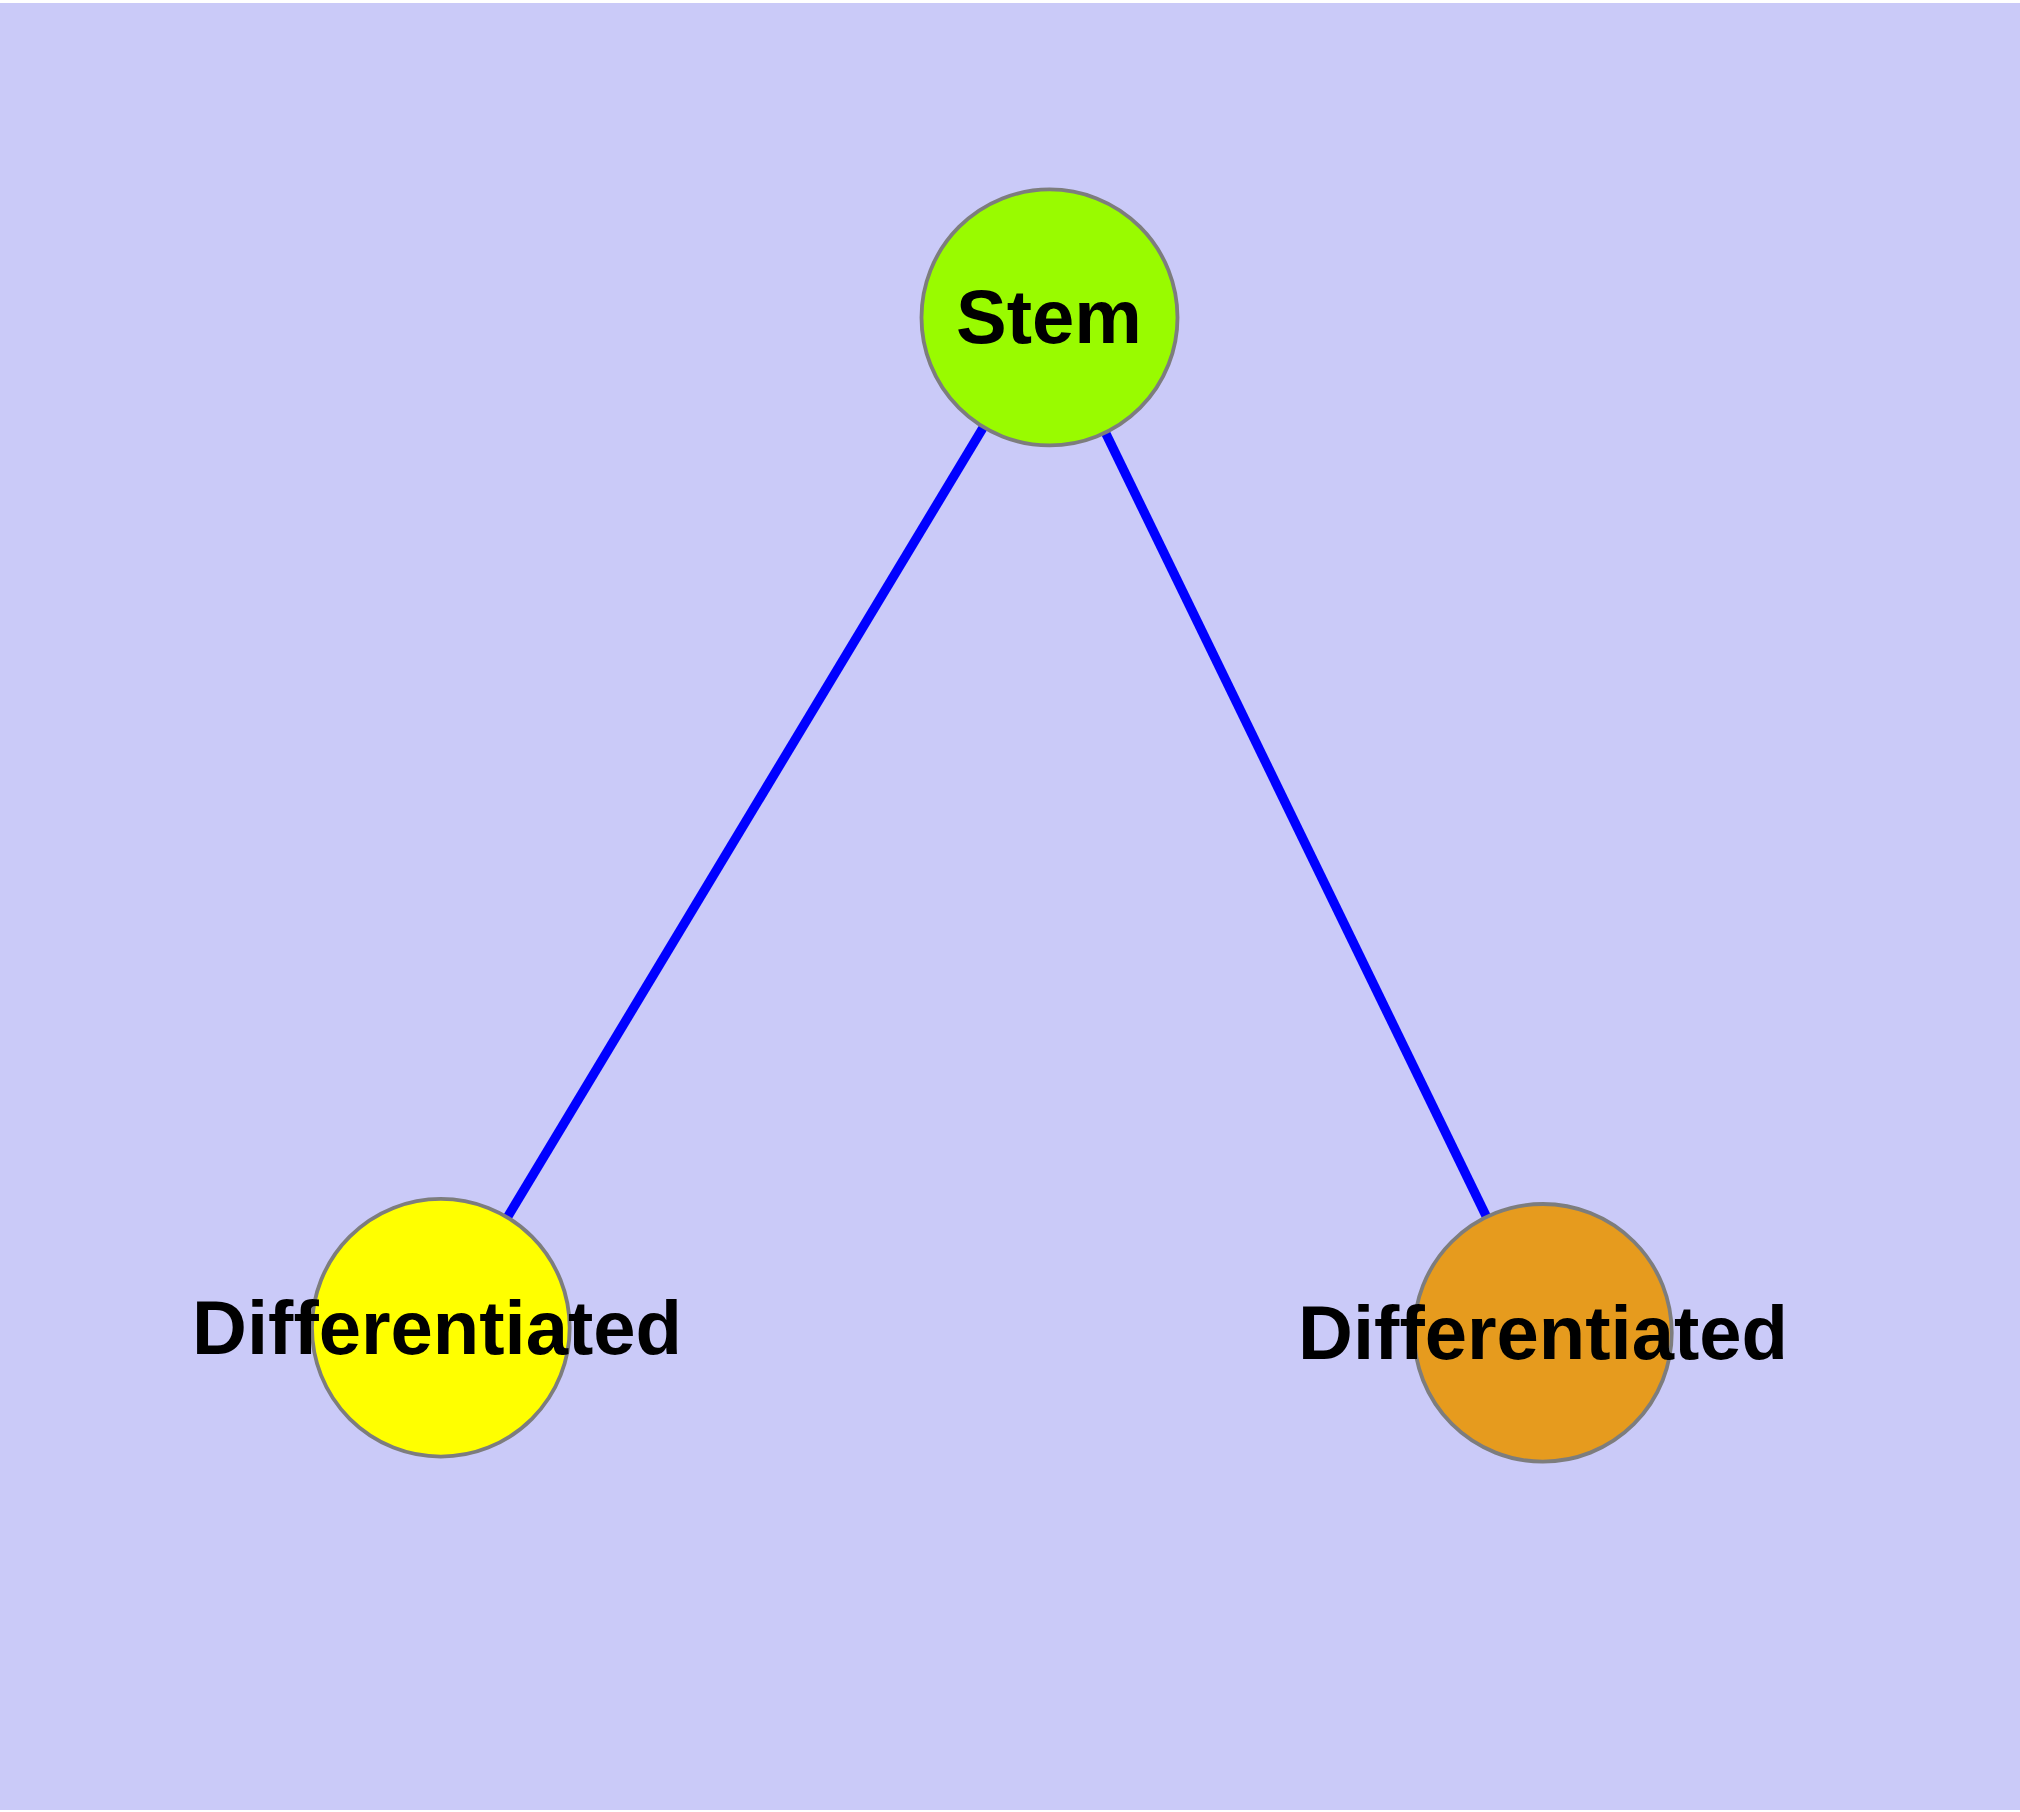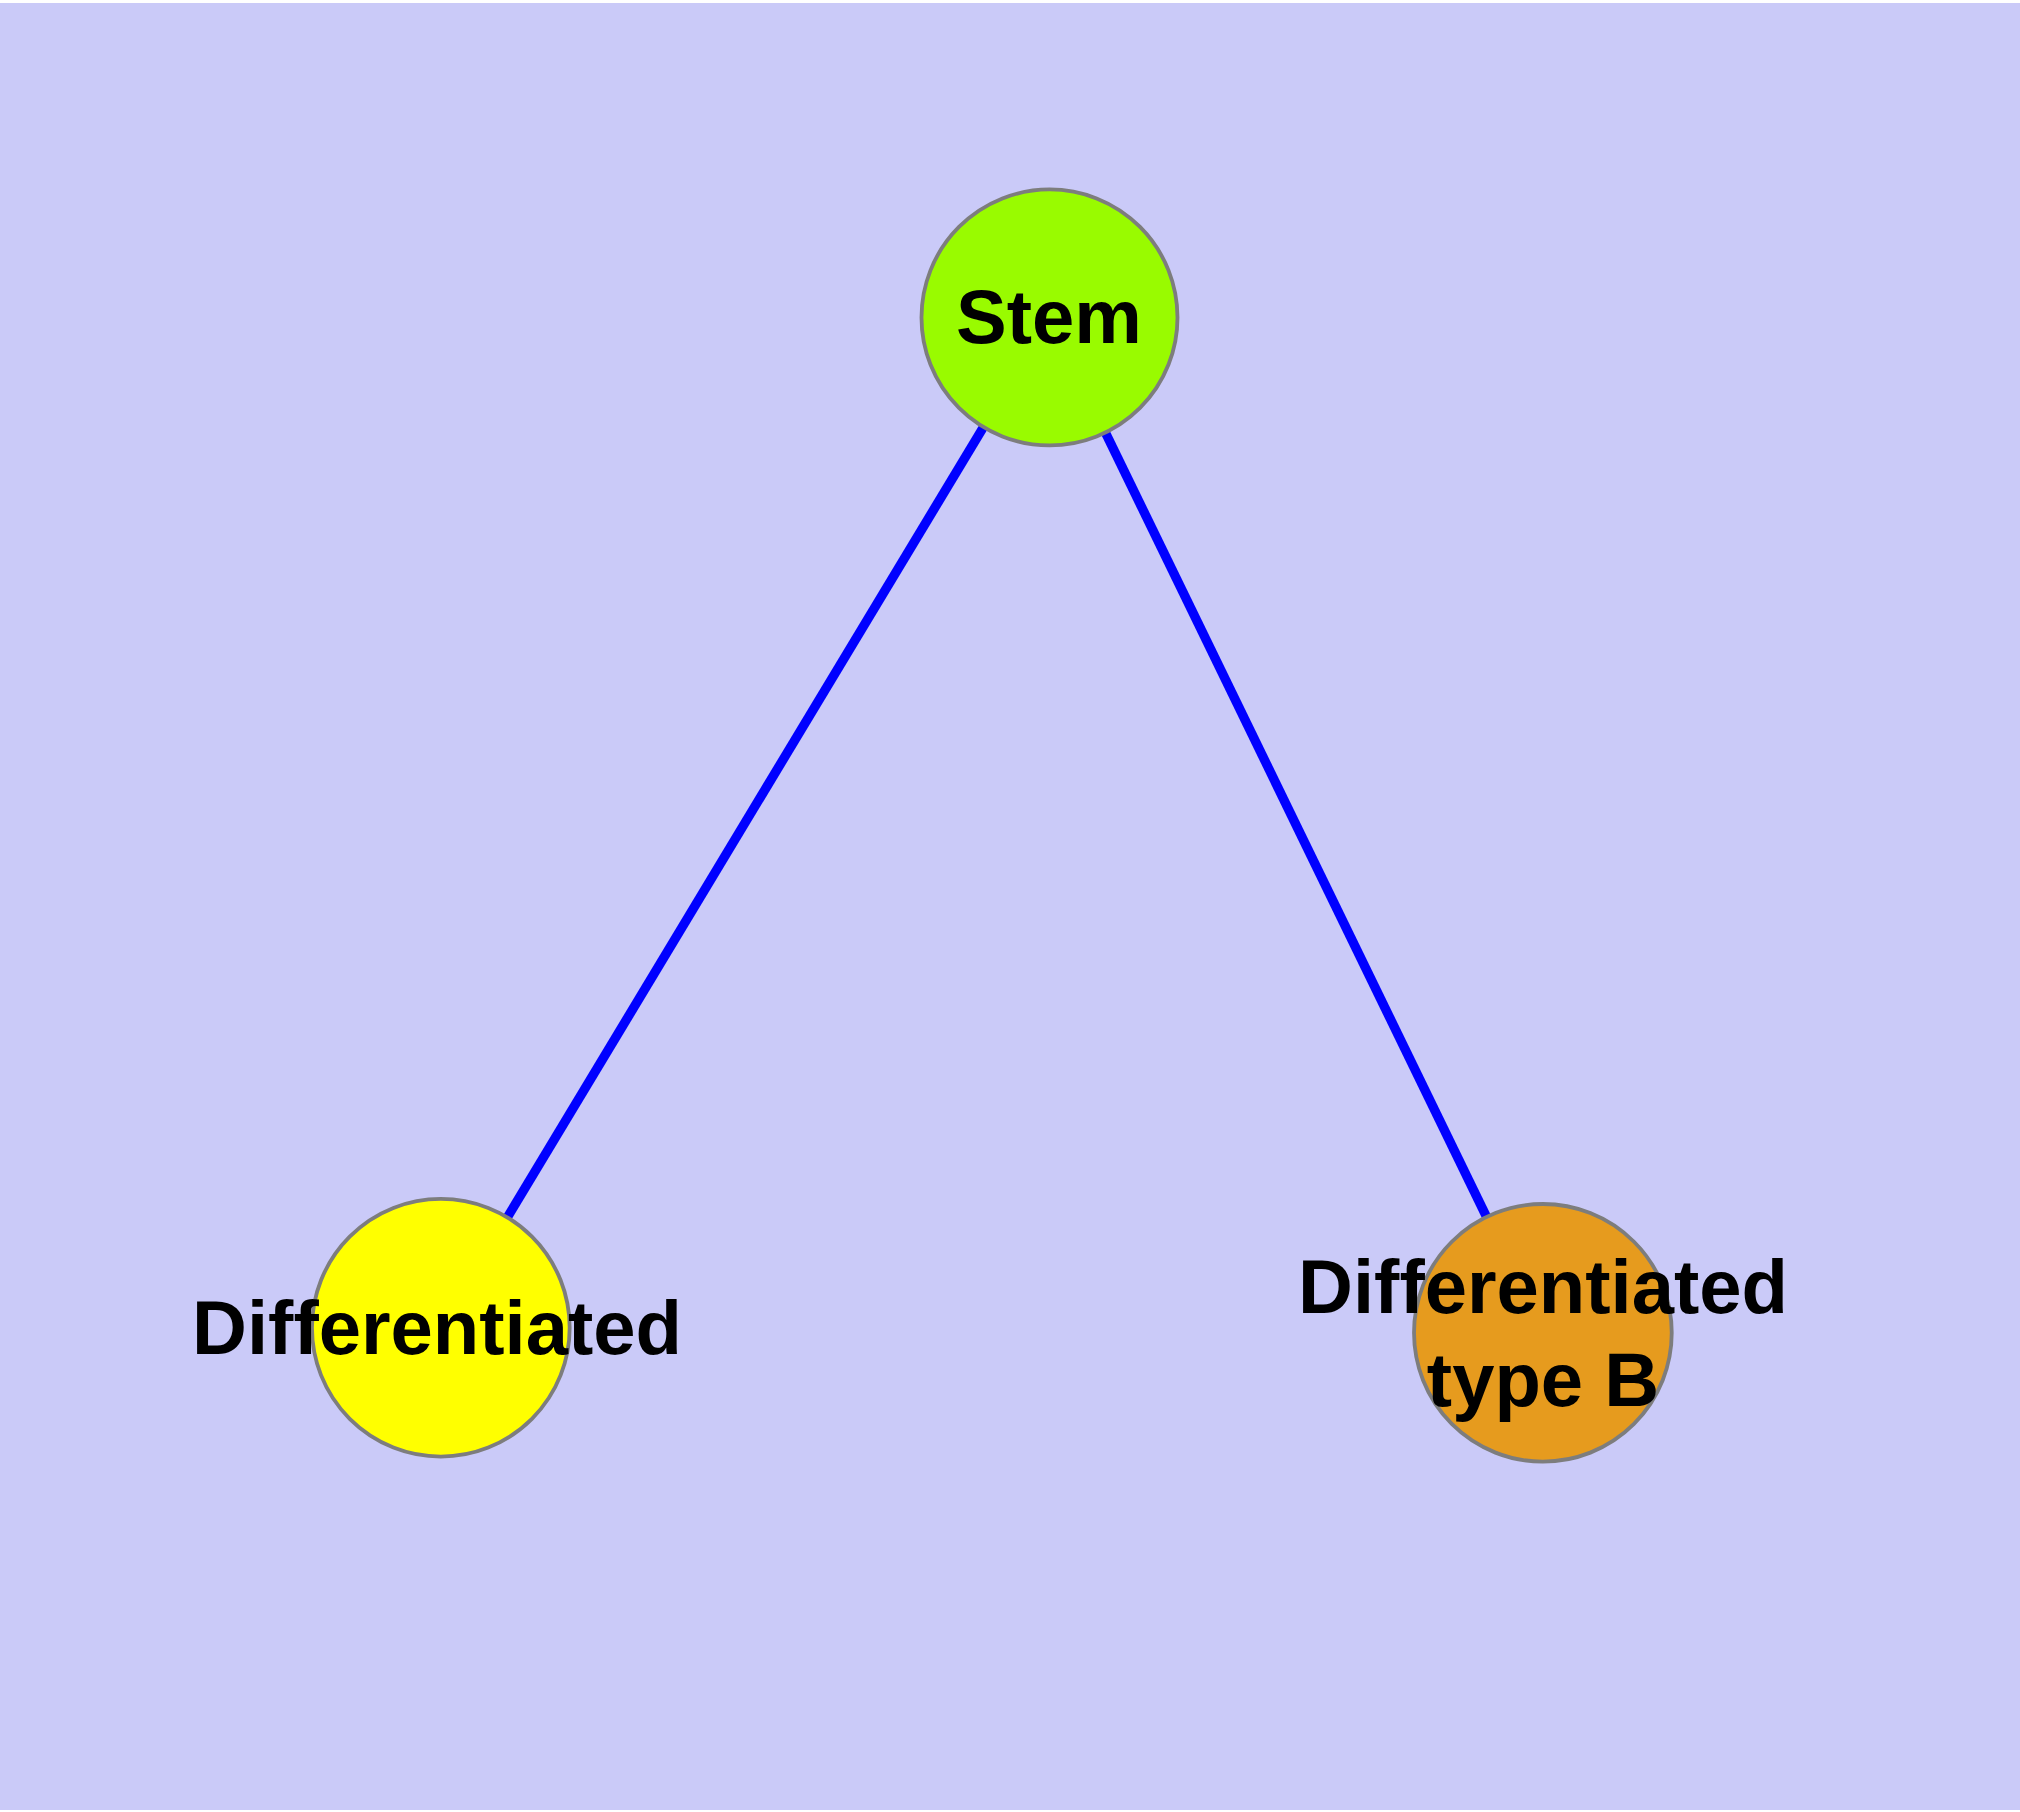--- a/index.html
+++ b/index.html
@@ -31,21 +31,21 @@
     stroke-width: 11px;
     fill: none;
     stroke-linecap: butt;
   }
   .node {
     stroke-width: 4.5px;
   }
   .node-label {
     position: absolute;
     transform: translate(-50%, -50%);
-    text-align: center;
+    text-align: left;
     font-weight: bold;
     font-size: 76px;
     line-height: 1.23;
     white-space: nowrap;
     color: #000000;
   }
   .node-label span { display: block; }
 </style>
 </head>
 <body>
@@ -63,17 +63,16 @@
     <div class="node-label" style="left: 1049px; top: 314px; color: rgb(0, 0, 0);">
       <span>Stem</span>
     </div>
 
     <div class="node-label" style="left: 437px; top: 1325px; color: rgb(0, 0, 0);">
       <span>Differentiated</span>
     </div>
 
     <div class="node-label" style="left: 1543px; top: 1330px; color: rgb(0, 0, 0);">
       <span>Differentiated</span>
-      <span>type B</span>
     </div>
   </div>
 </div>
 
 
 </body></html>

